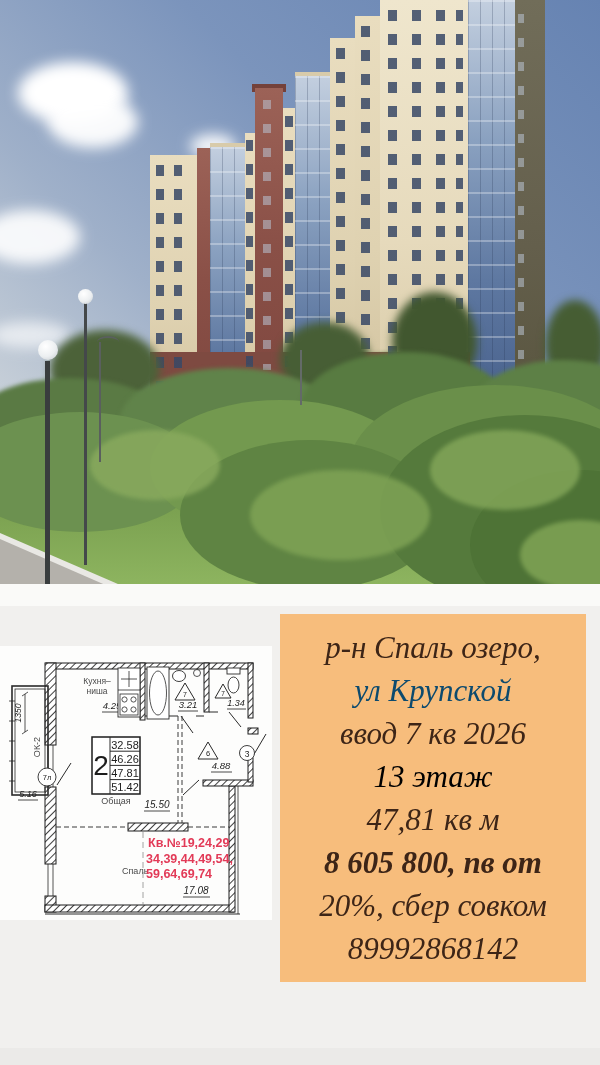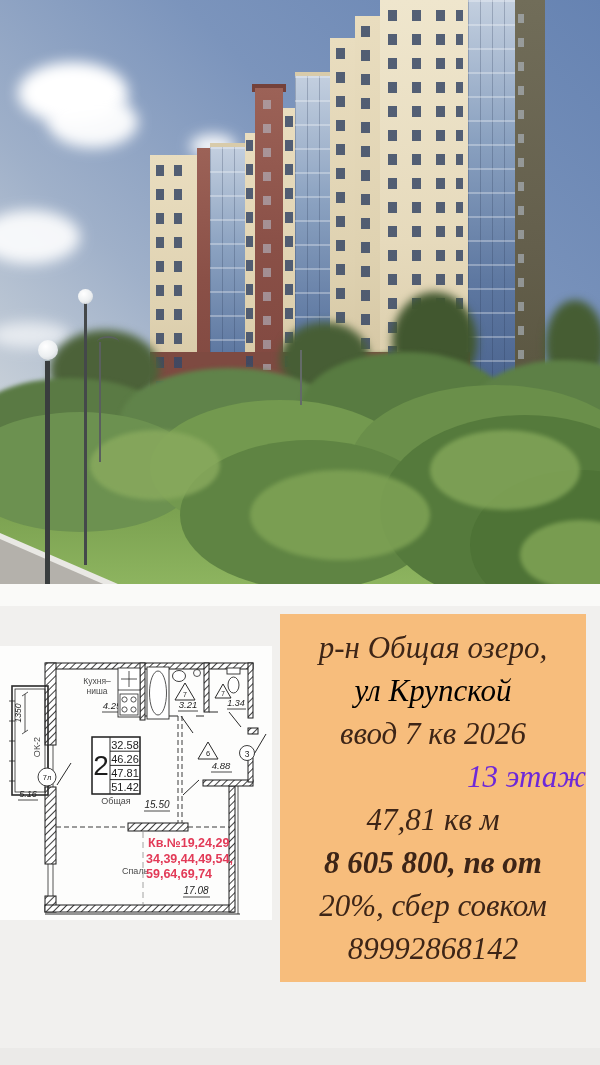--- a/index.html
+++ b/index.html
@@ -273,24 +273,24 @@
 
       <g fill="#e23a57">
         <text class="red" font-size="12.5" x="148" y="201" fill="#e23a57">Кв.№19,24,29</text>
         <text class="red" font-size="12.5" x="146" y="217" fill="#e23a57">34,39,44,49,54,</text>
         <text class="red" font-size="12.5" x="146" y="232" fill="#e23a57">59,64,69,74</text>
       </g>
     </svg>
   </div>
 
   <div id="listing-card" class="abs" style="background: rgb(247, 189, 124);">
-    <div class="listing-line" style="color: rgb(61, 37, 23);">р-н Общая озеро,</div>
-    <div class="listing-line" style="color: #000000;">ул Крупской</div>
+    <div class="listing-line" style="color: rgb(61, 37, 23);">р-н Спаль озеро,</div>
+    <div class="listing-line" style="color: #0c4a6e;">ул Крупской</div>
     <div class="listing-line" style="color: rgb(61, 37, 23);">ввод 7 кв 2026</div>
-    <div class="listing-line" style="color: #6d28d9; text-align: right;">13 этаж</div>
+    <div class="listing-line" style="color: #000000;">13 этаж</div>
     <div class="listing-line" style="color: rgb(61, 37, 23);">47,81 кв м</div>
     <div class="listing-line" style="color: rgb(61, 37, 23); font-weight: bold;">8 605 800, пв от</div>
     <div class="listing-line" style="color: rgb(61, 37, 23);">20%, сбер совком</div>
     <div class="listing-line" style="color: rgb(61, 37, 23);">89992868142</div>
   </div>
 
   <div id="bottom-strip" class="abs"></div>
 </div>
 
 </body></html>

